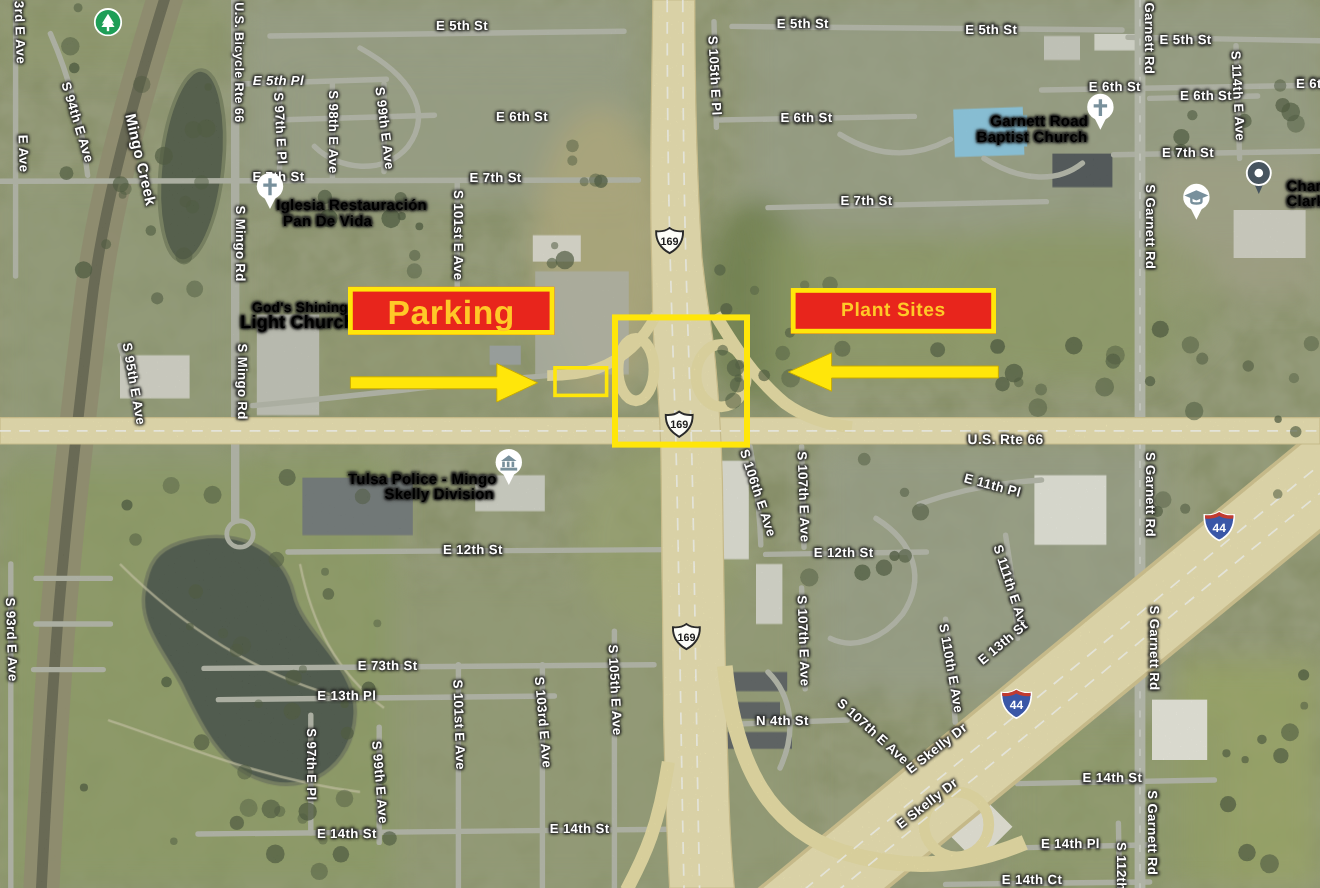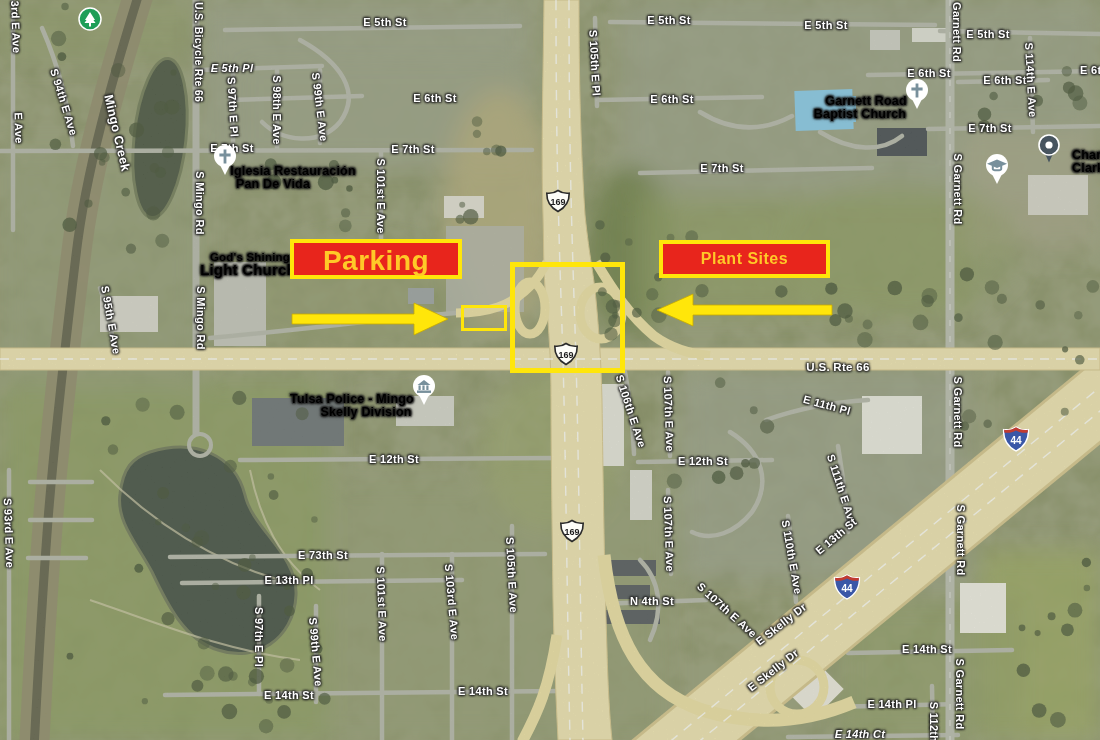--- a/index.html
+++ b/index.html
@@ -408,21 +408,21 @@
       <span class="map-label" style="left: 792px; top: 557px; transform: translate(-50%, -50%) rotate(80deg);">S 110th E Ave</span>
       <span class="map-label" style="left: 961px; top: 540px; transform: translate(-50%, -50%) rotate(90deg);">S Garnett Rd</span>
       <span class="map-label" style="left: 289px; top: 695px; transform: translate(-50%, -50%) rotate(0deg);">E 14th St</span>
       <span class="map-label" style="left: 483px; top: 691px; transform: translate(-50%, -50%) rotate(0deg);">E 14th St</span>
       <span class="map-label" style="left: 652px; top: 601px; transform: translate(-50%, -50%) rotate(0deg);">N 4th St</span>
       <span class="map-label" style="left: 727px; top: 610px; transform: translate(-50%, -50%) rotate(42deg);">S 107th E Ave</span>
       <span class="map-label" style="left: 781px; top: 624px; transform: translate(-50%, -50%) rotate(-38deg);">E Skelly Dr</span>
       <span class="map-label" style="left: 773px; top: 670px; transform: translate(-50%, -50%) rotate(-38deg);">E Skelly Dr</span>
       <span class="map-label" style="left: 927px; top: 649px; transform: translate(-50%, -50%) rotate(0deg);">E 14th St</span>
       <span class="map-label" style="left: 892px; top: 704px; transform: translate(-50%, -50%) rotate(0deg);">E 14th Pl</span>
-      <span class="map-label" style="left: 860px; top: 734px; transform: translate(-50%, -50%) rotate(0deg); font-style: italic;">E 14th Ct</span>
+      <span class="map-label" style="left: 860px; top: 734px; transform: translate(-50%, -50%) rotate(0deg);">E 14th Ct</span>
       <span class="map-label" style="left: 934px; top: 722px; transform: translate(-50%, -50%) rotate(90deg);">S 112th</span>
       <span class="map-label" style="left: 960px; top: 694px; transform: translate(-50%, -50%) rotate(90deg);">S Garnett Rd</span>
       <span class="poi-label" style="left: 293px; top: 171px; transform: translate(-50%, -50%) rotate(0deg);">Iglesia Restauración</span>
       <span class="poi-label" style="left: 273px; top: 184px; transform: translate(-50%, -50%) rotate(0deg);">Pan De Vida</span>
       <span class="poi-label" style="left: 250px; top: 257px; font-size: 11.5px; transform: translate(-50%, -50%) rotate(0deg);">God's Shining</span>
       <span class="poi-label" style="left: 248px; top: 269px; font-size: 15px; transform: translate(-50%, -50%) rotate(0deg);">Light Church</span>
       <span class="poi-label" style="left: 866px; top: 101px; transform: translate(-50%, -50%) rotate(0deg);">Garnett Road</span>
       <span class="poi-label" style="left: 860px; top: 114px; transform: translate(-50%, -50%) rotate(0deg);">Baptist Church</span>
       <span class="poi-label" style="left: 352px; top: 399px; transform: translate(-50%, -50%) rotate(0deg);">Tulsa Police - Mingo</span>
       <span class="poi-label" style="left: 366px; top: 412px; transform: translate(-50%, -50%) rotate(0deg);">Skelly Division</span>

